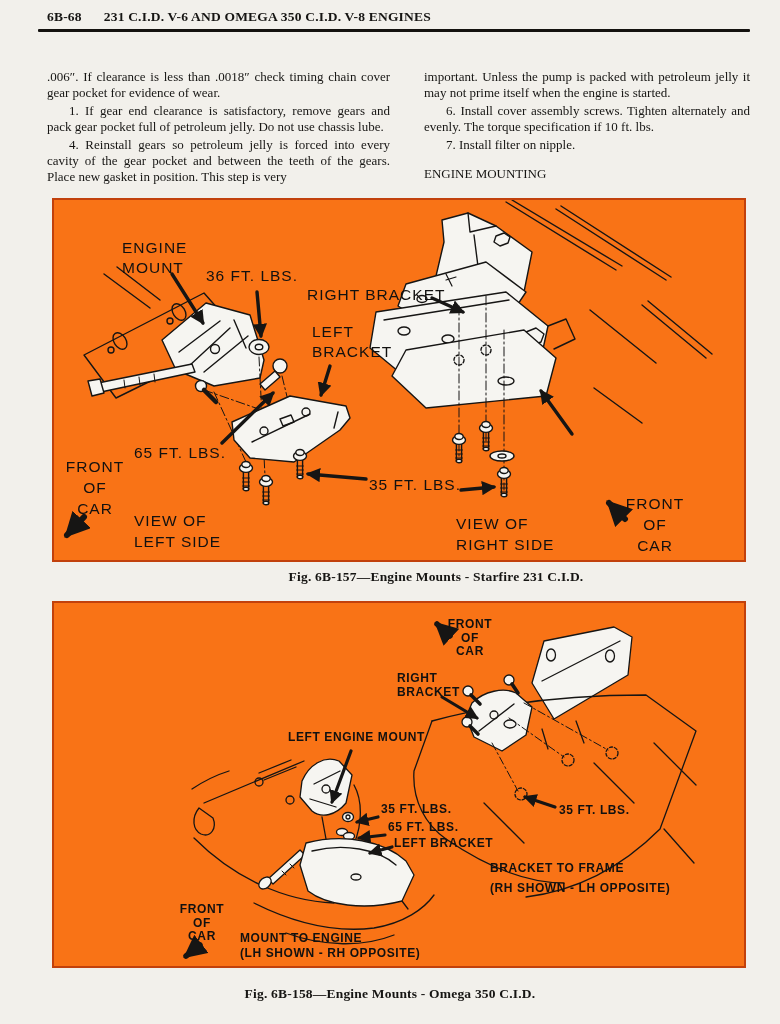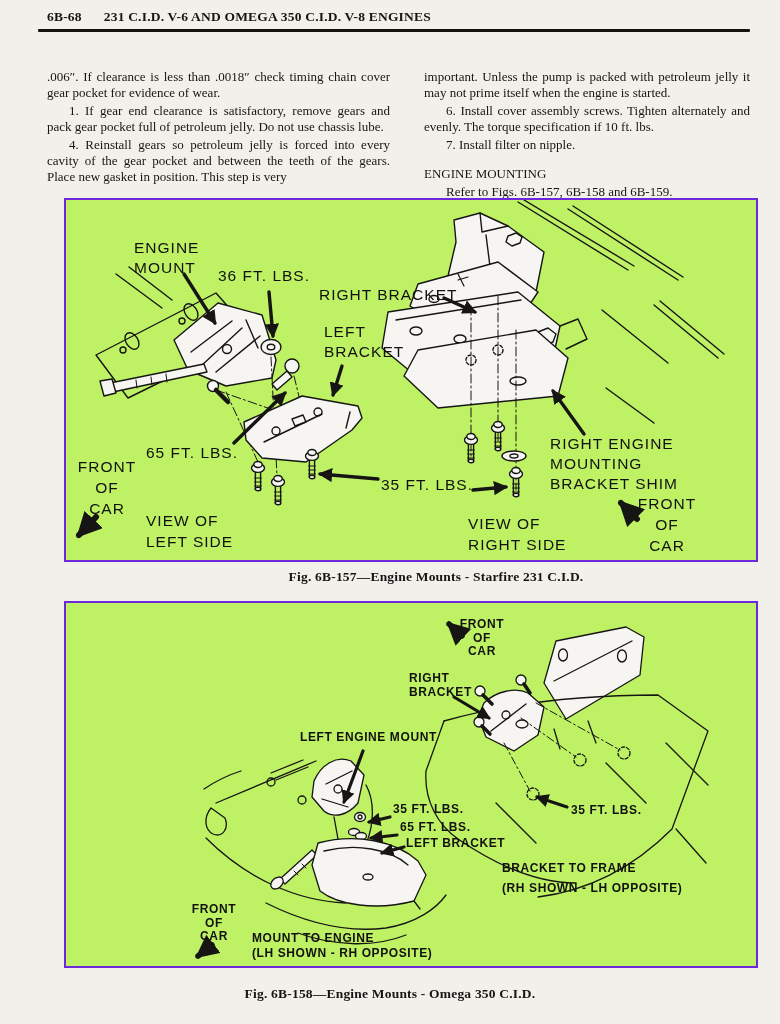--- a/index.html
+++ b/index.html
@@ -14,21 +14,21 @@
   .hdr .pg{margin-right:22px;}
   .hdr-rule{position:absolute;left:38px;top:29px;width:712px;height:3px;background:#14120f;border-radius:1px;}
   
   .col{position:absolute;top:67px;font-size:13px;line-height:16px;text-align:justify;}
   .col p{margin:2px;}
   .col p.ind{text-indent:22px;}
   .col-l{left:45px;width:347px;}
   .col-r{left:422px;width:330px;}
   .sect-h{font-weight:normal;margin-top:13px !important;text-align:left;}
   
-  .figbox{position:absolute;left:52px;width:690px;border:2px solid #6d28d9;background:#bef264;margin-left:12px;}
+  .figbox{position:absolute;left:52px;width:690px;border:2px solid #c2410c;background:#f97316;}
   .fig1{top:198px;height:360px;}
   .fig2{top:601px;height:363px;}
   .figbox svg{position:absolute;left:0;top:0;}
   .fig-label{position:absolute;font-family:"Liberation Sans", sans-serif;color:#121110;white-space:pre-line;}
   .fl1{font-size:15.5px;line-height:20px;letter-spacing:1px;}
   .fl2{font-size:12px;line-height:13.5px;letter-spacing:.6px;font-weight:bold;}
   .ctr{text-align:center;}
   .cap{position:absolute;left:0;width:780px;text-align:center;font-weight:bold;font-size:13.5px;letter-spacing:.2px;}
   .cap1{top:569px;padding-left:46px;}
   .cap2{top:986px;}
@@ -44,21 +44,20 @@
 <div class="col col-l">
   <p>.006″. If clearance is less than .0018″ check timing chain cover gear pocket for evidence of wear.</p>
   <p class="ind">1. If gear end clearance is satisfactory, remove gears and pack gear pocket full of petroleum jelly. Do not use chassis lube.</p>
   <p class="ind">4. Reinstall gears so petroleum jelly is forced into every cavity of the gear pocket and between the teeth of the gears. Place new gasket in position. This step is very</p>
 </div>
 <div class="col col-r">
   <p>important. Unless the pump is packed with petroleum jelly it may not prime itself when the engine is started.</p>
   <p class="ind">6. Install cover assembly screws. Tighten alternately and evenly. The torque specification if 10 ft. lbs.</p>
   <p class="ind">7. Install filter on nipple.</p>
   <p class="sect-h">ENGINE MOUNTING</p>
-  <p class="ind">Refer to Figs. 6B-157, 6B-158 and 6B-159.</p>
 </div>
 
 <div class="figbox fig1">
   <svg width="690" height="360" viewBox="0 0 690 360" fill="none" stroke="#161514" stroke-width="1.4" stroke-linecap="round" stroke-linejoin="round">
     <defs>
       <marker id="ah" viewBox="0 0 10 10" refX="8.5" refY="5" markerWidth="4.2" markerHeight="4.2" orient="auto-start-reverse">
         <path d="M0,0 L10,5 L0,10 z" fill="#161514" stroke="none"></path>
       </marker>
       <g id="boltv">
         <path d="M-2.6,3 L-2.6,21 M2.6,3 L2.6,21"></path>
@@ -167,22 +166,20 @@
 BRACKET</div>
   <div class="fig-label fl1" style="left:80px;top:243px">65 FT. LBS.</div>
   <div class="fig-label fl1 ctr" style="left:8px;top:256px;width:66px;line-height:21px">FRONT
 OF
 CAR</div>
   <div class="fig-label fl1" style="left:80px;top:310px;line-height:21px">VIEW OF
 LEFT SIDE</div>
   <div class="fig-label fl1" style="left:315px;top:275px">35 FT. LBS.</div>
   <div class="fig-label fl1" style="left:402px;top:313px;line-height:21px">VIEW OF
 RIGHT SIDE</div>
-  <div class="fig-label fl1" style="left:484px;top:234px">RIGHT ENGINE MOUNTING
-BRACKET SHIM</div>
   <div class="fig-label fl1 ctr" style="left:566px;top:293px;width:70px;line-height:21px">FRONT
 OF
 CAR</div>
 </div>
 <div class="cap cap1">Fig. 6B-157—Engine Mounts - Starfire 231 C.I.D.</div>
 
 <div class="figbox fig2">
   <svg width="690" height="363" viewBox="0 0 690 363" fill="none" stroke="#161514" stroke-width="1.3" stroke-linecap="round" stroke-linejoin="round">
 
     <g>

